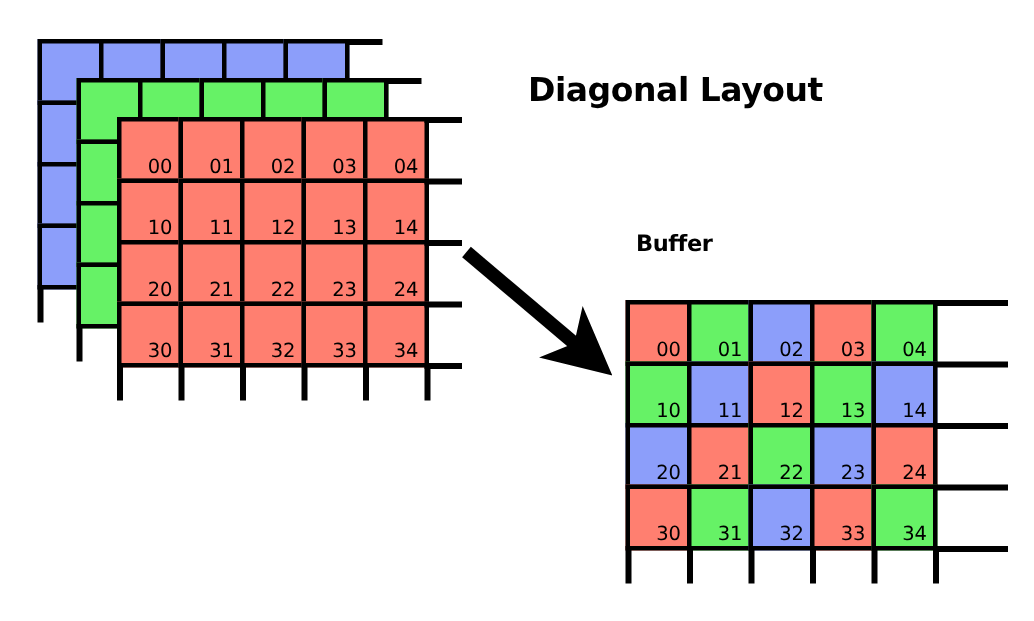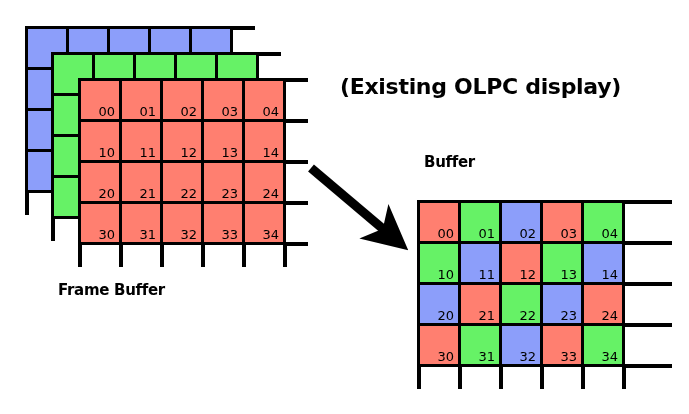--- a/index.html
+++ b/index.html
@@ -256,17 +256,16 @@
       <div class="hline" style="left: 622px; top: 323px; width: 50px;"></div>
       <div class="hline" style="left: 622px; top: 364px; width: 50px;"></div>
       <div class="vline" style="left: 417px; top: 364px; height: 25px;"></div>
       <div class="vline" style="left: 458px; top: 364px; height: 25px;"></div>
       <div class="vline" style="left: 499px; top: 364px; height: 25px;"></div>
       <div class="vline" style="left: 540px; top: 364px; height: 25px;"></div>
       <div class="vline" style="left: 581px; top: 364px; height: 25px;"></div>
       <div class="vline" style="left: 622px; top: 364px; height: 25px;"></div>
     </div>
 
-  <div class="title" id="main-title-l2">(Existing OLPC display)</div>
-  <div class="title" id="framebuffer-label">Frame Buffer</div>
+  <div class="title" id="main-title-l1">Diagonal Layout</div>
   <div class="title" id="display-label">Buffer</div>
 
 </div>
 
 </body></html>

